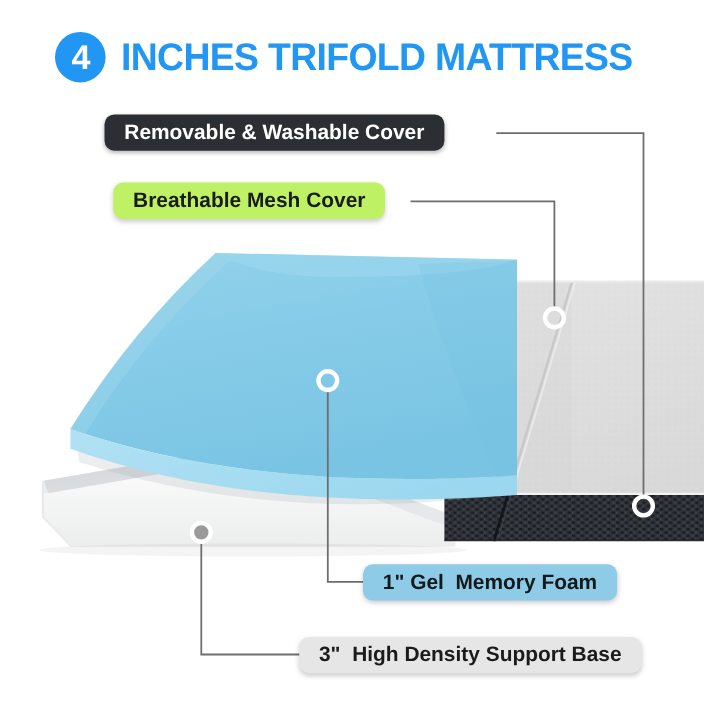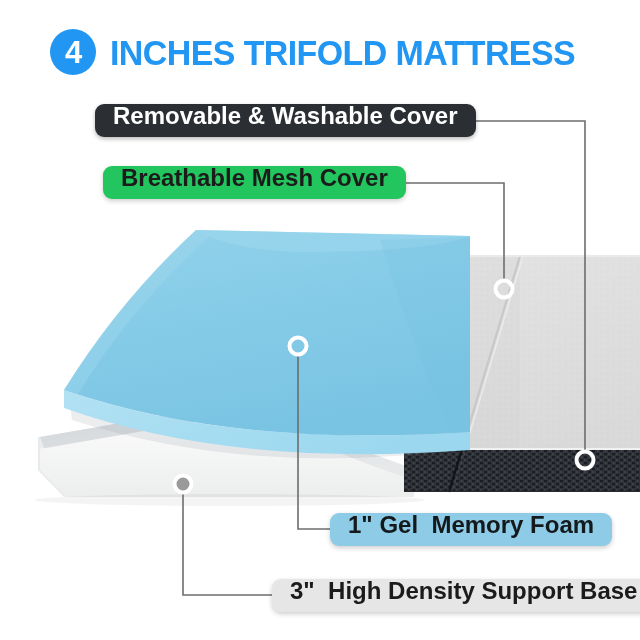--- a/index.html
+++ b/index.html
@@ -38,37 +38,37 @@
     transform:scaleX(0.97);
     transform-origin:left center;
   }
 
   
   #art{position:absolute;left:0;top:0;width:640px;height:640px;}
 
   
   .pill{
     position:absolute;
-    display:flex;
+    display:flex;align-items:center;
     height:33px;
     padding:0 18px;
     border-radius:9px;
-    font-size:24px;
+    font-size:19px;
     font-weight:bold;
     white-space:pre;
     box-sizing:border-box;
     line-height:1;
   }
   .pill.dark{
     background:#2b2f34;
     color:#ffffff;
     box-shadow:0 2px 4px rgba(0,0,0,.28);
   }
   .pill.light{
-    background:#22c55e;
+    background:#bef264;
     color:#1b1b1b;
     box-shadow:0 2px 5px rgba(0,0,0,.20);
   }
   .pill.grey{
     background:#e6e6e6;
     color:#1b1b1b;
     box-shadow:0 2px 5px rgba(0,0,0,.20);
   }
   .pill.blue{
     background:#8ecbe6;

